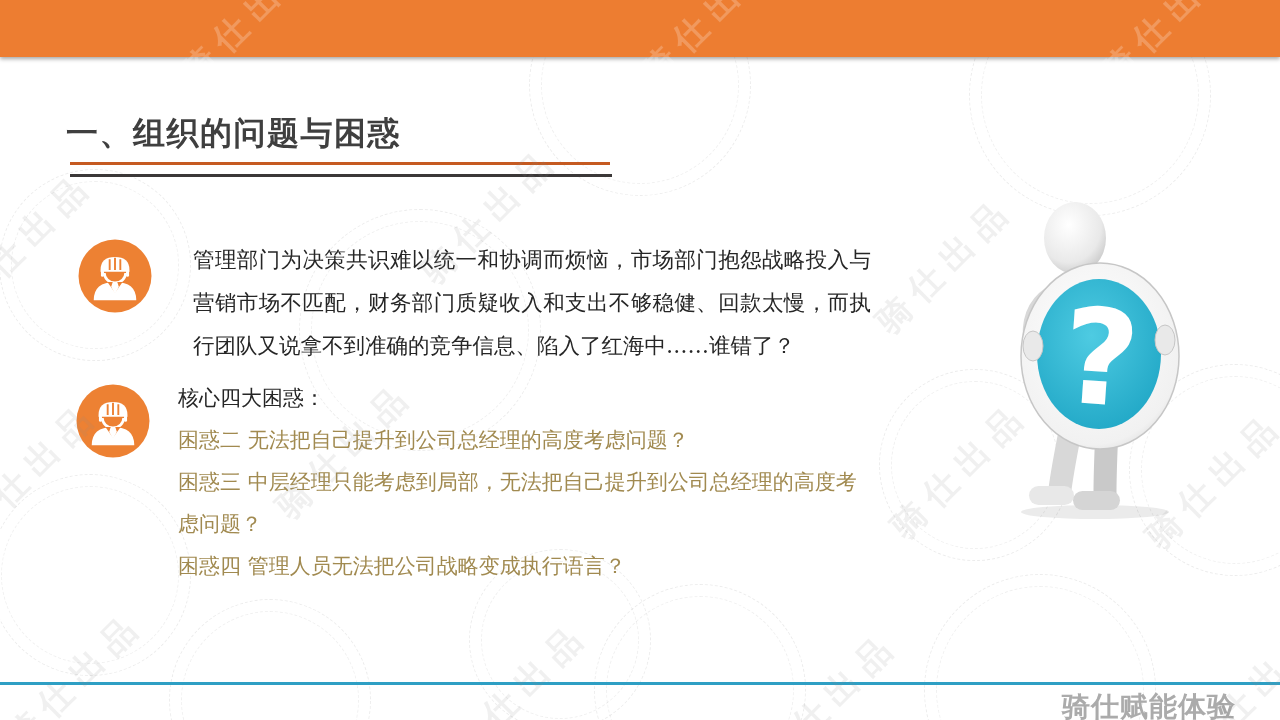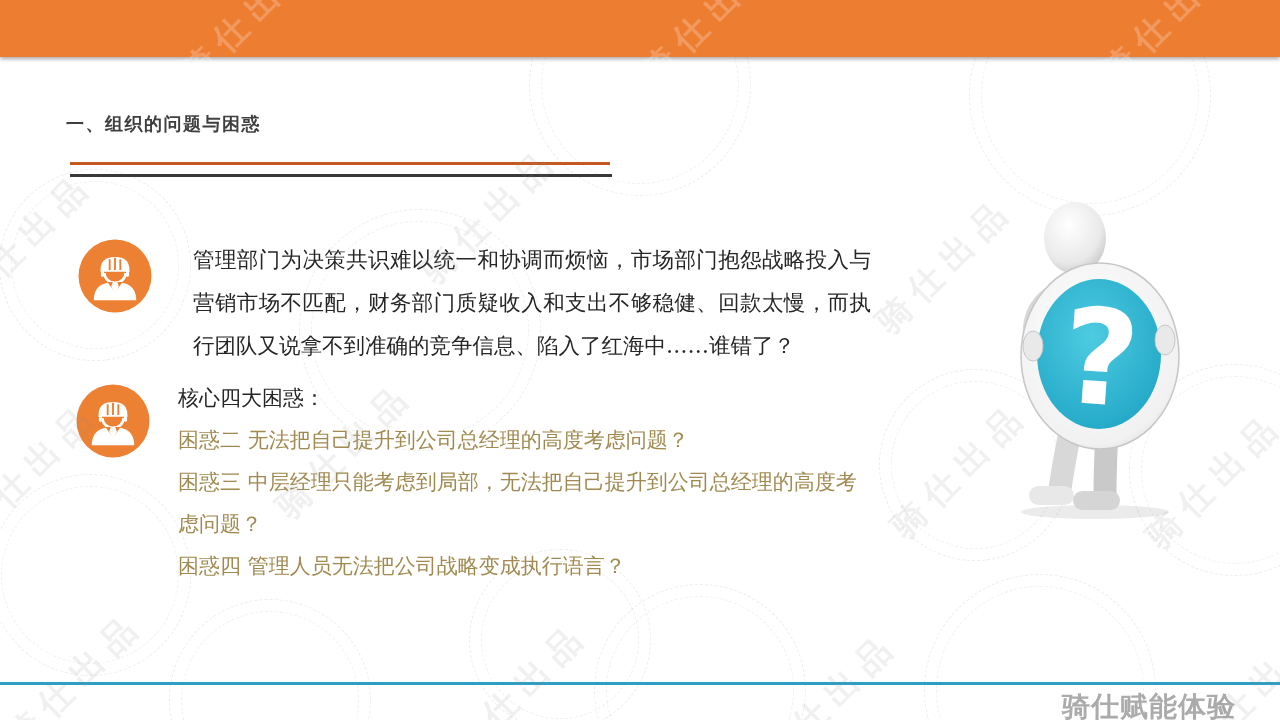--- a/index.html
+++ b/index.html
@@ -38,21 +38,21 @@
     background: var(--top-bar, #ED7D31);
     box-shadow: 0 2px 4px rgba(0,0,0,0.35);
     z-index: 1;
   }
 
   
   .title {
     position: absolute;
     left: 66px; top: 112px;
     margin: 0;
-    font-size: 18px;
+    font-size: 32px;
     font-weight: 700;
     letter-spacing: 1.5px;
     color: var(--title-text, #3F3F3F);
     z-index: 2;
     text-align: right;
   }
   .rule { position: absolute; z-index: 2; }
   .rule-orange { left: 70px; top: 162px; width: 540px; height: 3px; background: var(--underline-orange, #C55A21); }
   .rule-dark   { left: 70px; top: 174px; width: 542px; height: 2.5px; background: var(--underline-dark, #3B3838); }
 

